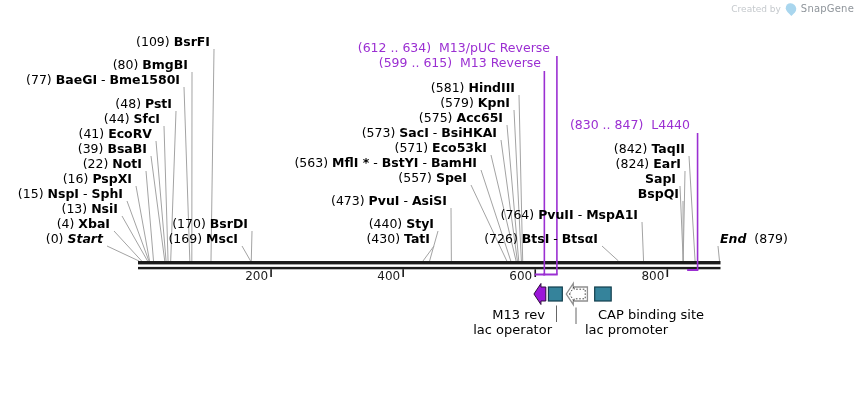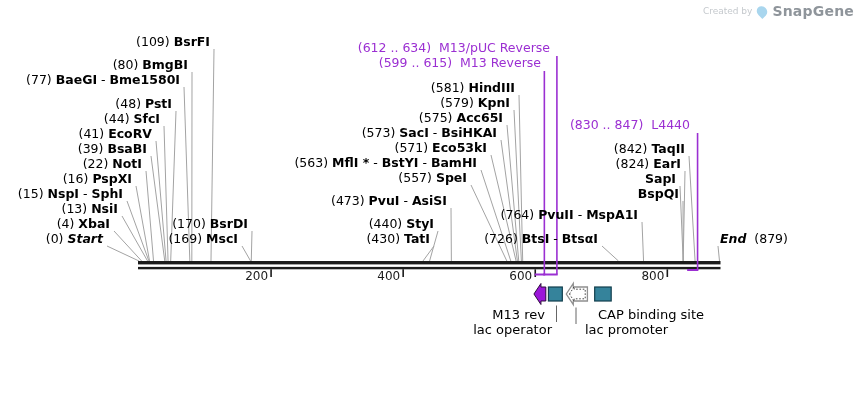--- a/index.html
+++ b/index.html
@@ -1,20 +1,20 @@
 <!DOCTYPE html>
 <html><head>
 <meta charset="utf-8">
 <style>
   html,body{margin:0;padding:0;background:#fff;}
   .canvas{position:relative;width:863px;height:361px;background:#ffffff;
           font-family:"DejaVu Sans",sans-serif;overflow:hidden;}
   .credit{position:absolute;top:3px;right:9px;display:flex;align-items:center;gap:5px;}
   .credit-prefix{font-size:9px;color:#c5c9cd;}
-  .credit-brand{font-size:14px;color:#8f959b;font-weight:700;letter-spacing:.2px;}
+  .credit-brand{font-size:10px;color:#8f959b;font-weight:400;letter-spacing:.2px;}
   .logo{width:10px;height:11px;background:#a9d6ee;border-radius:50% 50% 50% 0;
         transform:rotate(-45deg);display:inline-block;}
   .title-block{position:absolute;left:0;right:0;top:360px;text-align:center;}
   .seq-title{font-size:17px;font-weight:bold;color:#000;letter-spacing:.3px;}
   .seq-length{font-size:12.5px;color:#222;margin-top:3px;}
   #map-svg{position:absolute;left:0;top:0;}
   #map-svg text{font-family:"DejaVu Sans",sans-serif;}
 </style>
 </head>
 <body>

